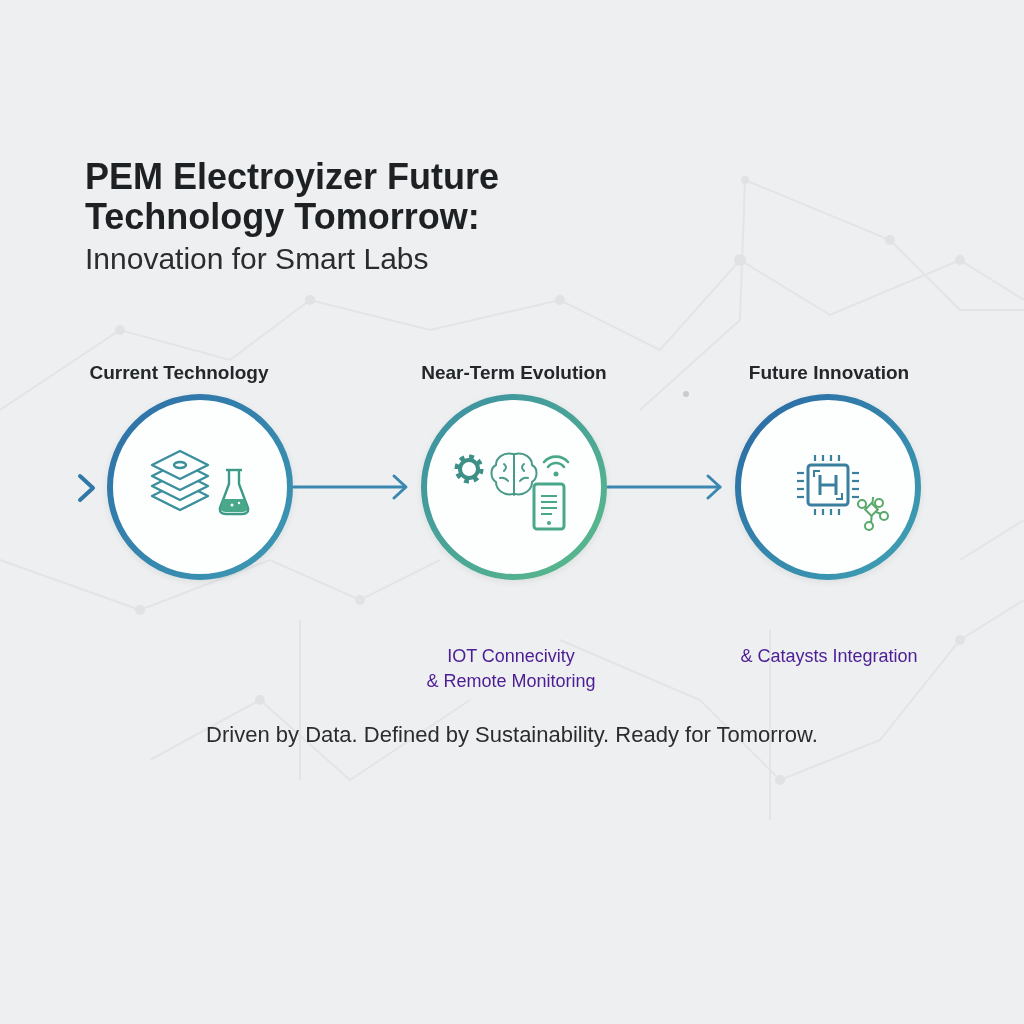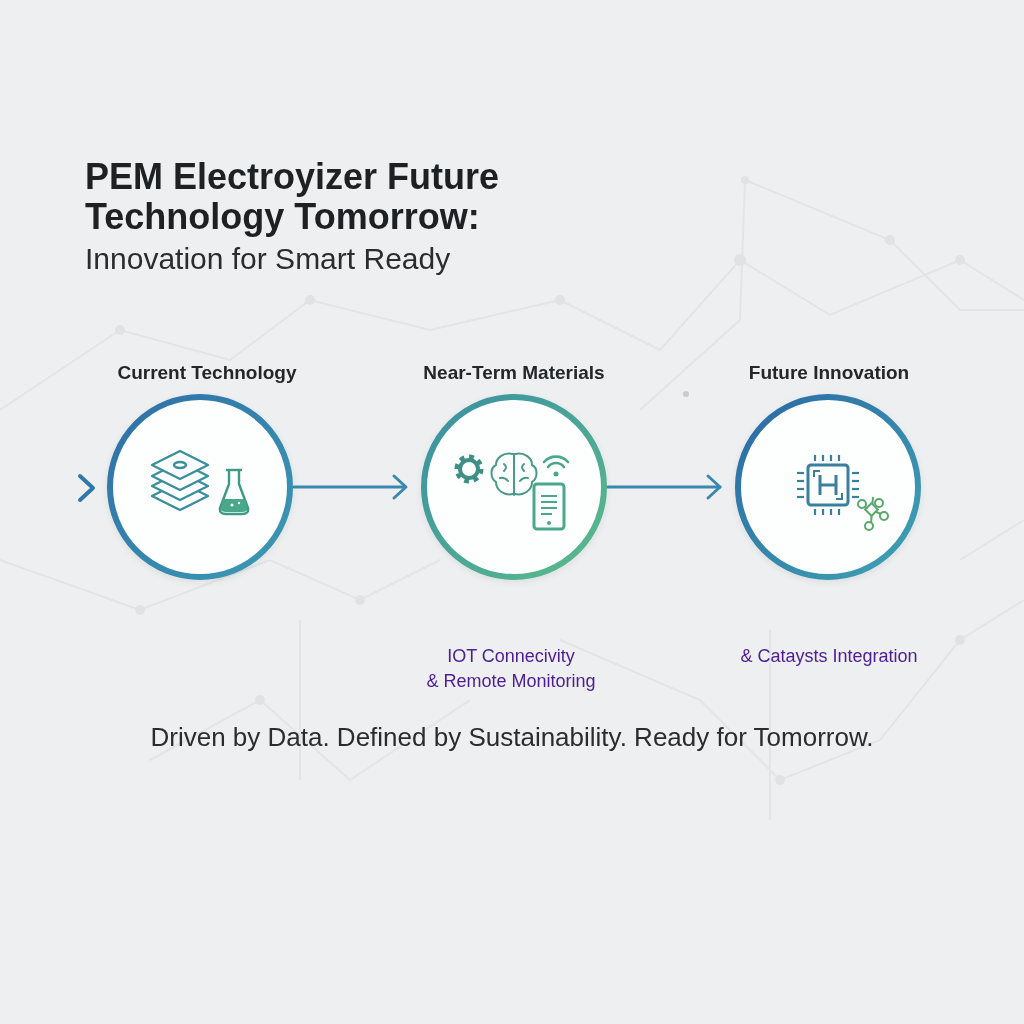--- a/index.html
+++ b/index.html
@@ -3,21 +3,21 @@
 <meta charset="utf-8">
 <style>
   html, body { margin:0; padding:0; }
   body { width:1024px; height:1024px; background:#eeeff0; position:relative; overflow:hidden; font-family:"Liberation Sans", sans-serif; color:#1f2326; }
   .bg { position:absolute; left:0; top:0; }
   .title { position:absolute; left:85px; top:157px; font-size:36px; font-weight:bold; line-height:40px; color:#1e2124; }
   .subtitle { position:absolute; left:85px; top:240px; font-size:30px; line-height:38px; color:#2a2d30; }
   .stage-label { position:absolute; top:362px; font-size:19px; font-weight:bold; text-align:center; width:260px; color:#23272a; }
   .diagram { position:absolute; left:0; top:0; }
   .desc { position:absolute; top:616px; width:260px; text-align:center; font-size:18px; line-height:25px; color:#4c1d95;margin-top:28px; }
-  .tagline { position:absolute; left:0; width:1024px; top:722px; text-align:center; font-size:26px; color:#2a2d30; }
+  .tagline { position:absolute; left:0; width:1024px; top:722px; text-align:center; font-size:22px; color:#2a2d30; }
 </style>
 </head>
 <body>
 
 <svg class="bg" width="1024" height="1024">
   <g stroke="#e2e4e6" stroke-width="2" fill="none">
     <polyline points="0,410 120,330 230,360 310,300 430,330 560,300 660,350 740,260 830,315 960,260 1024,300"></polyline>
     <polyline points="640,410 740,320 745,180 890,240 960,310 1024,310"></polyline>
     <polyline points="0,560 140,610 270,560 360,600 440,560"></polyline>
     <polyline points="560,640 700,700 780,780 880,740 960,640 1024,600"></polyline>
@@ -40,24 +40,24 @@
       <circle cx="260" cy="700" r="5"></circle>
       <circle cx="960" cy="640" r="5"></circle>
   </g>
   <circle cx="686" cy="394" r="3" fill="#c9cccf"></circle>
 </svg>
 
 <div class="title">
   <div>PEM Electroyizer Future</div>
   <div>Technology Tomorrow:</div>
 </div>
-<div class="subtitle">Innovation for Smart Ready</div>
+<div class="subtitle">Innovation for Smart Labs</div>
 
-<div class="stage-label" style="left:77px;">Current Technology</div>
-<div class="stage-label" style="left:384px;">Near-Term Materials</div>
+<div class="stage-label" style="left:49px;">Current Technology</div>
+<div class="stage-label" style="left:384px;">Near-Term Evolution</div>
 <div class="stage-label" style="left:699px;">Future Innovation</div>
 
 <svg class="diagram" width="1024" height="1024">
   <defs>
     <linearGradient id="g1" x1="0" y1="0" x2="1" y2="1">
       <stop offset="0" stop-color="#2d6fa8"></stop>
         <stop offset="1" stop-color="#3d9ab3"></stop>
     </linearGradient>
     <linearGradient id="g2" x1="0" y1="0" x2="1" y2="1">
       <stop offset="0" stop-color="#3a8fa3"></stop>

